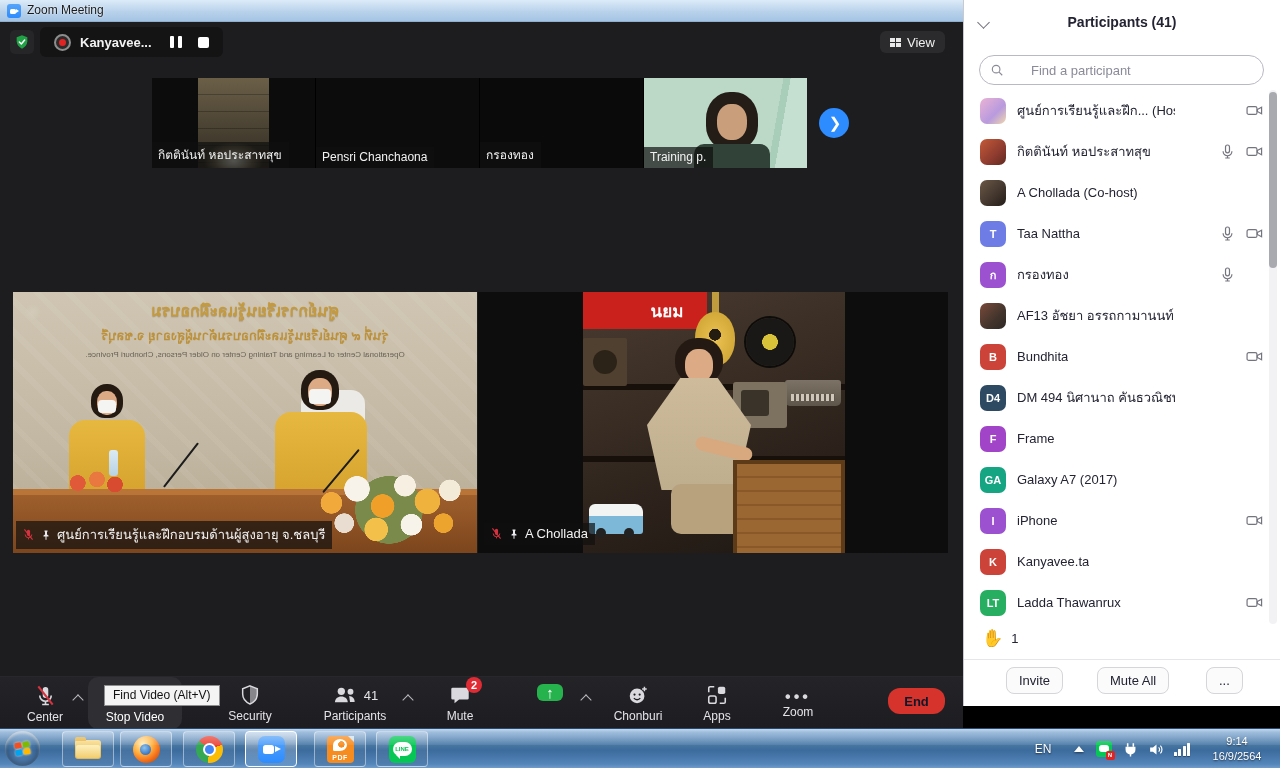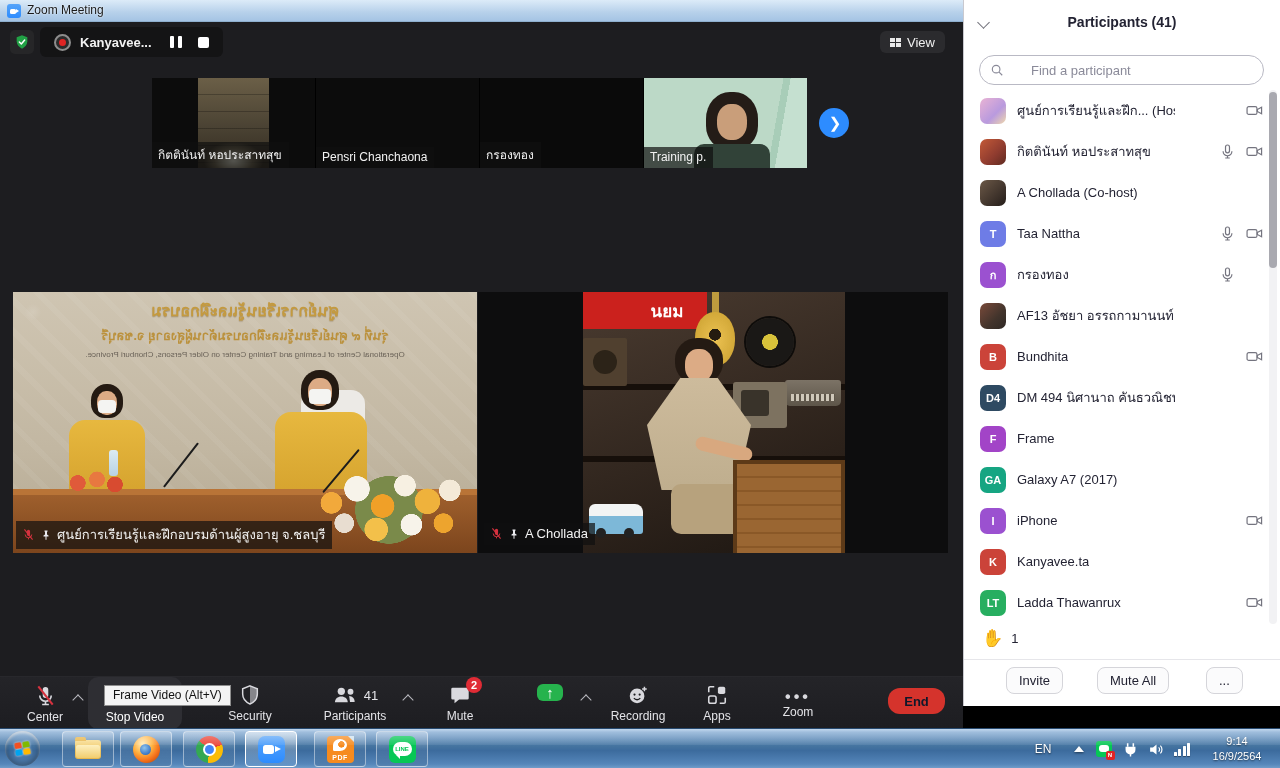--- a/index.html
+++ b/index.html
@@ -405,21 +405,21 @@
         </div>
         <span class="chev-up" style="left:74px;"></span>
 
         <div class="tb-item" style="left:92px;width:86px;z-index:2;">
           <svg class="ic-dim" width="23" height="23" viewBox="0 0 24 24">
               <rect x="2.5" y="6" width="13.5" height="12" rx="2.5" fill="none" stroke="currentColor" stroke-width="1.7"></rect>
               <path d="M16.5 10.5l5-2.8v8.6l-5-2.8z" fill="currentColor"></path>
             </svg>
           <span class="lbl" style="color:#fff;">Stop Video</span>
         </div>
-        <div id="tooltip">Frame Video (Alt+V)</div>
+        <div id="tooltip">Find Video (Alt+V)</div>
 
         <div class="tb-item" style="left:214px;width:72px;">
           <svg class="ic-dim" width="22" height="22" viewBox="0 0 24 24">
               <path d="M12 2l8 3.2V11c0 5-3.4 8.8-8 10.8C7.4 19.8 4 16 4 11V5.2z" fill="none" stroke="currentColor" stroke-width="1.6"></path>
               <path d="M12 2l8 3.2V11c0 5-3.4 8.8-8 10.8z" fill="currentColor" opacity=".55"></path>
             </svg>
           <span class="lbl">Security</span>
         </div>
 
         <div class="tb-item" style="left:312px;width:86px;">
@@ -451,21 +451,21 @@
         <span class="chev-up" style="left:582px;"></span>
 
         <div class="tb-item" style="left:604px;width:68px;">
           <svg class="ic-dim" width="22" height="22" viewBox="0 0 24 24">
               <circle cx="11" cy="13" r="8" fill="currentColor"></circle>
               <circle cx="8.2" cy="11.5" r="1.2" fill="#1d1d21"></circle>
               <circle cx="13.8" cy="11.5" r="1.2" fill="#1d1d21"></circle>
               <path d="M7.5 15.5a4.5 4.5 0 0 0 7 0" fill="none" stroke="#1d1d21" stroke-width="1.4"></path>
               <path d="M19 3v5M16.5 5.5h5" stroke="currentColor" stroke-width="1.6"></path>
             </svg>
-          <span class="lbl">Recording</span>
+          <span class="lbl">Chonburi</span>
         </div>
 
         <div class="tb-item" style="left:690px;width:54px;">
           <svg class="ic-dim" width="22" height="22" viewBox="0 0 24 24" fill="none" stroke="currentColor" stroke-width="1.7">
               <path d="M9 3H4.5A1.5 1.5 0 0 0 3 4.5V9M15 21h4.5a1.5 1.5 0 0 0 1.5-1.5V15"></path>
               <rect x="13" y="3" width="8" height="8" rx="2" fill="currentColor" stroke="none"></rect>
               <rect x="3" y="13" width="8" height="8" rx="2"></rect>
             </svg>
           <span class="lbl">Apps</span>
         </div>

